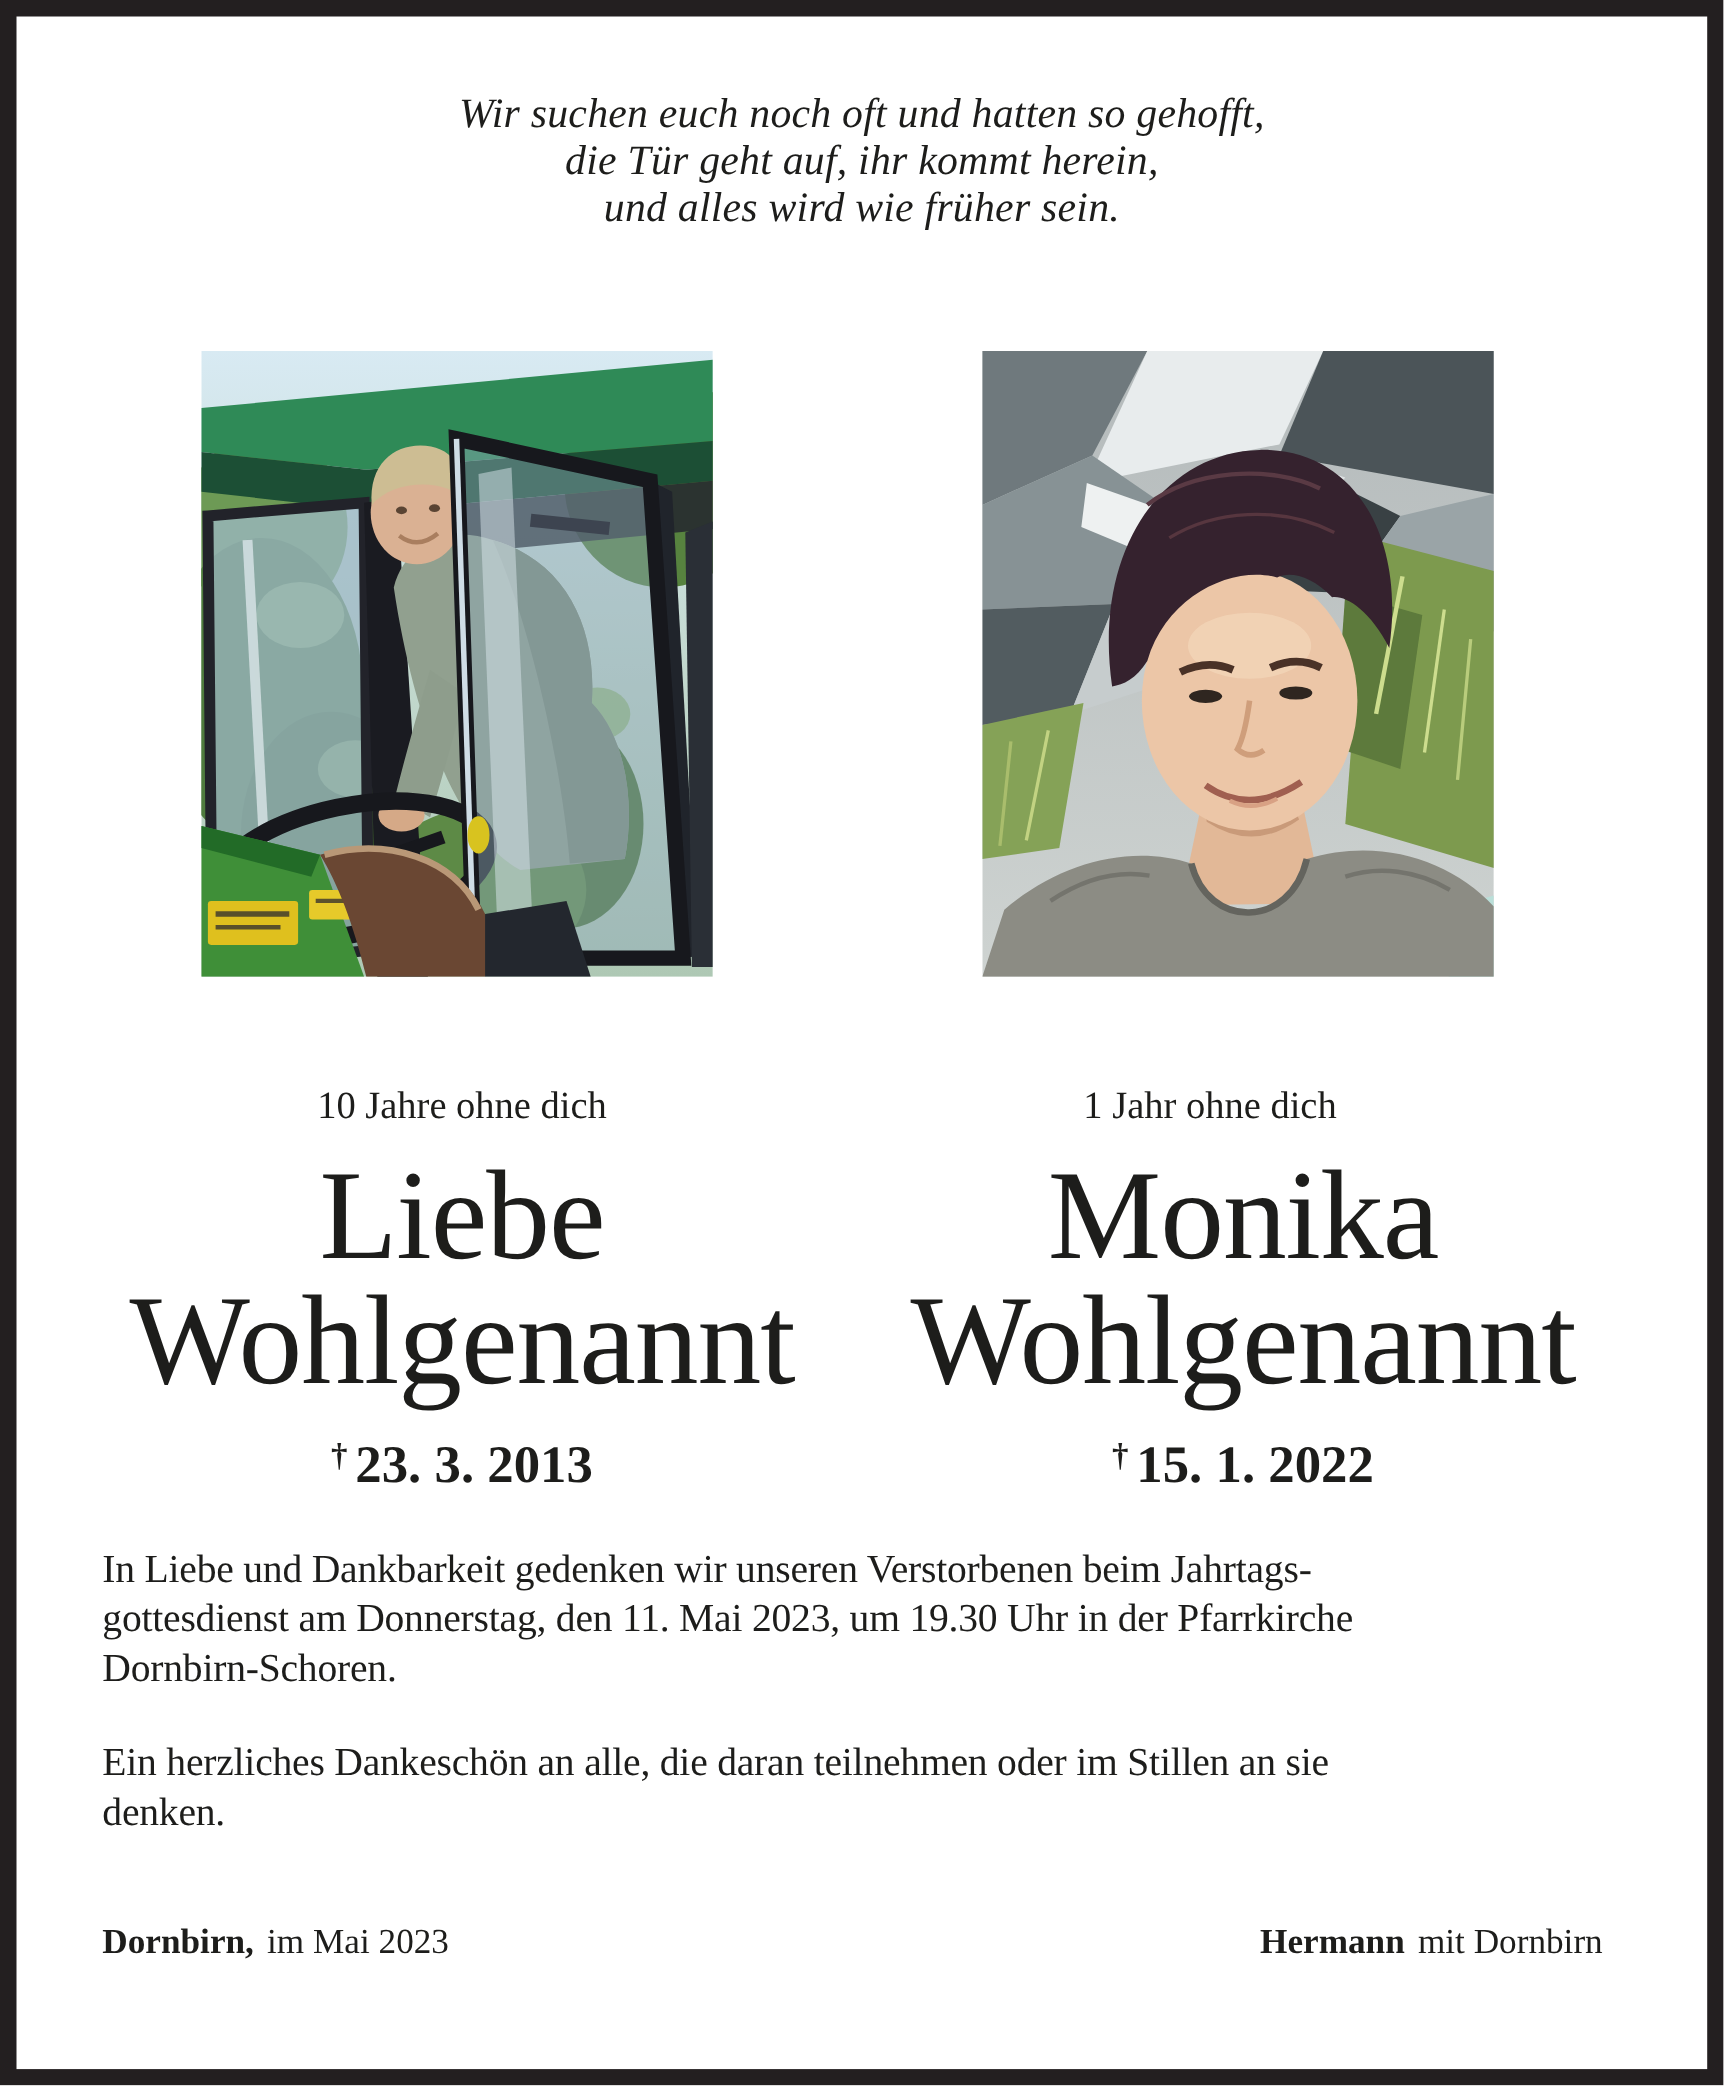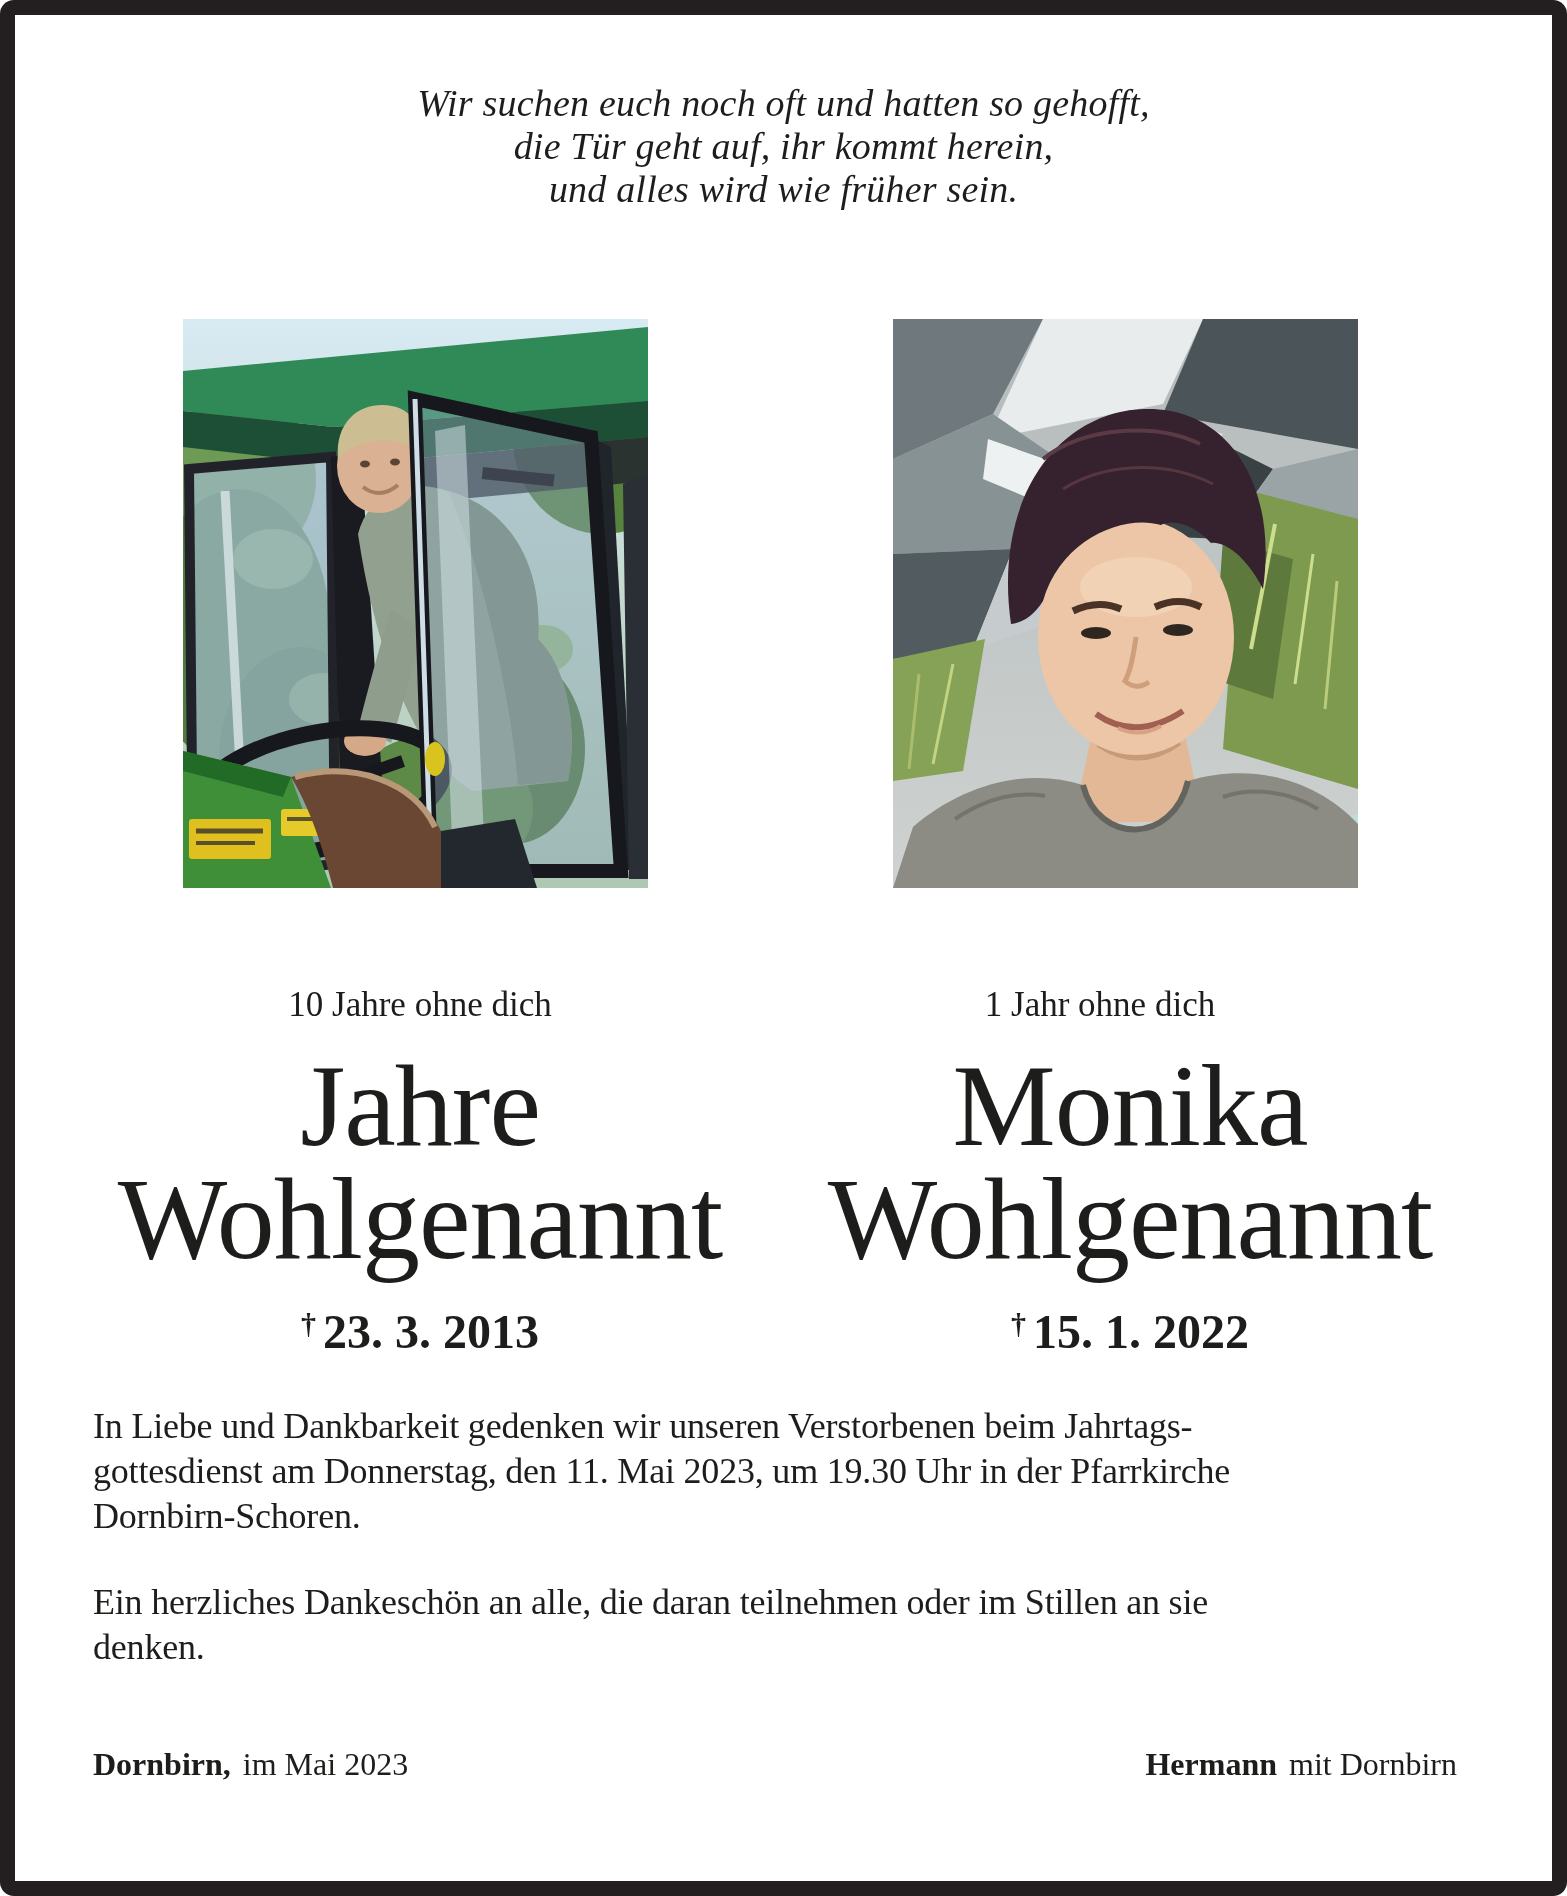--- a/index.html
+++ b/index.html
@@ -5,21 +5,20 @@
 <style>
   html, body { margin: 0; padding: 0; background: #ffffff; }
   .card {
     position: relative;
     width: 1567px;
     height: 1896px;
     background: #ffffff;
     overflow: hidden;
     font-family: "Liberation Serif", "DejaVu Serif", serif;
     color: #1d1d1b;
-    border-radius: 14px;
   }
   .frame {
     position: absolute;
     inset: 0;
     border: 15px solid #231f20;
     pointer-events: none;
     z-index: 10;
   }
   .poem {
     position: absolute;
@@ -241,21 +240,21 @@
         <path d="M62,500 C92,480 122,472 152,477" stroke="#74746d" stroke-width="4" fill="none"></path>
         <path d="M330,478 C360,468 395,472 425,490" stroke="#74746d" stroke-width="4" fill="none"></path>
       </g>
     </svg>
   </figure>
 
   <div class="caption caption-left">10 Jahre ohne dich</div>
   <div class="caption caption-right">1 Jahr ohne dich</div>
 
   <div class="name name-left">
-    <div>Jahre</div>
+    <div>Liebe</div>
     <div>Wohlgenannt</div>
   </div>
   <div class="name name-right">
     <div>Monika</div>
     <div>Wohlgenannt</div>
   </div>
 
   <div class="date date-left">
     <span class="cross">†</span><span>23. 3. 2013</span>
   </div>

